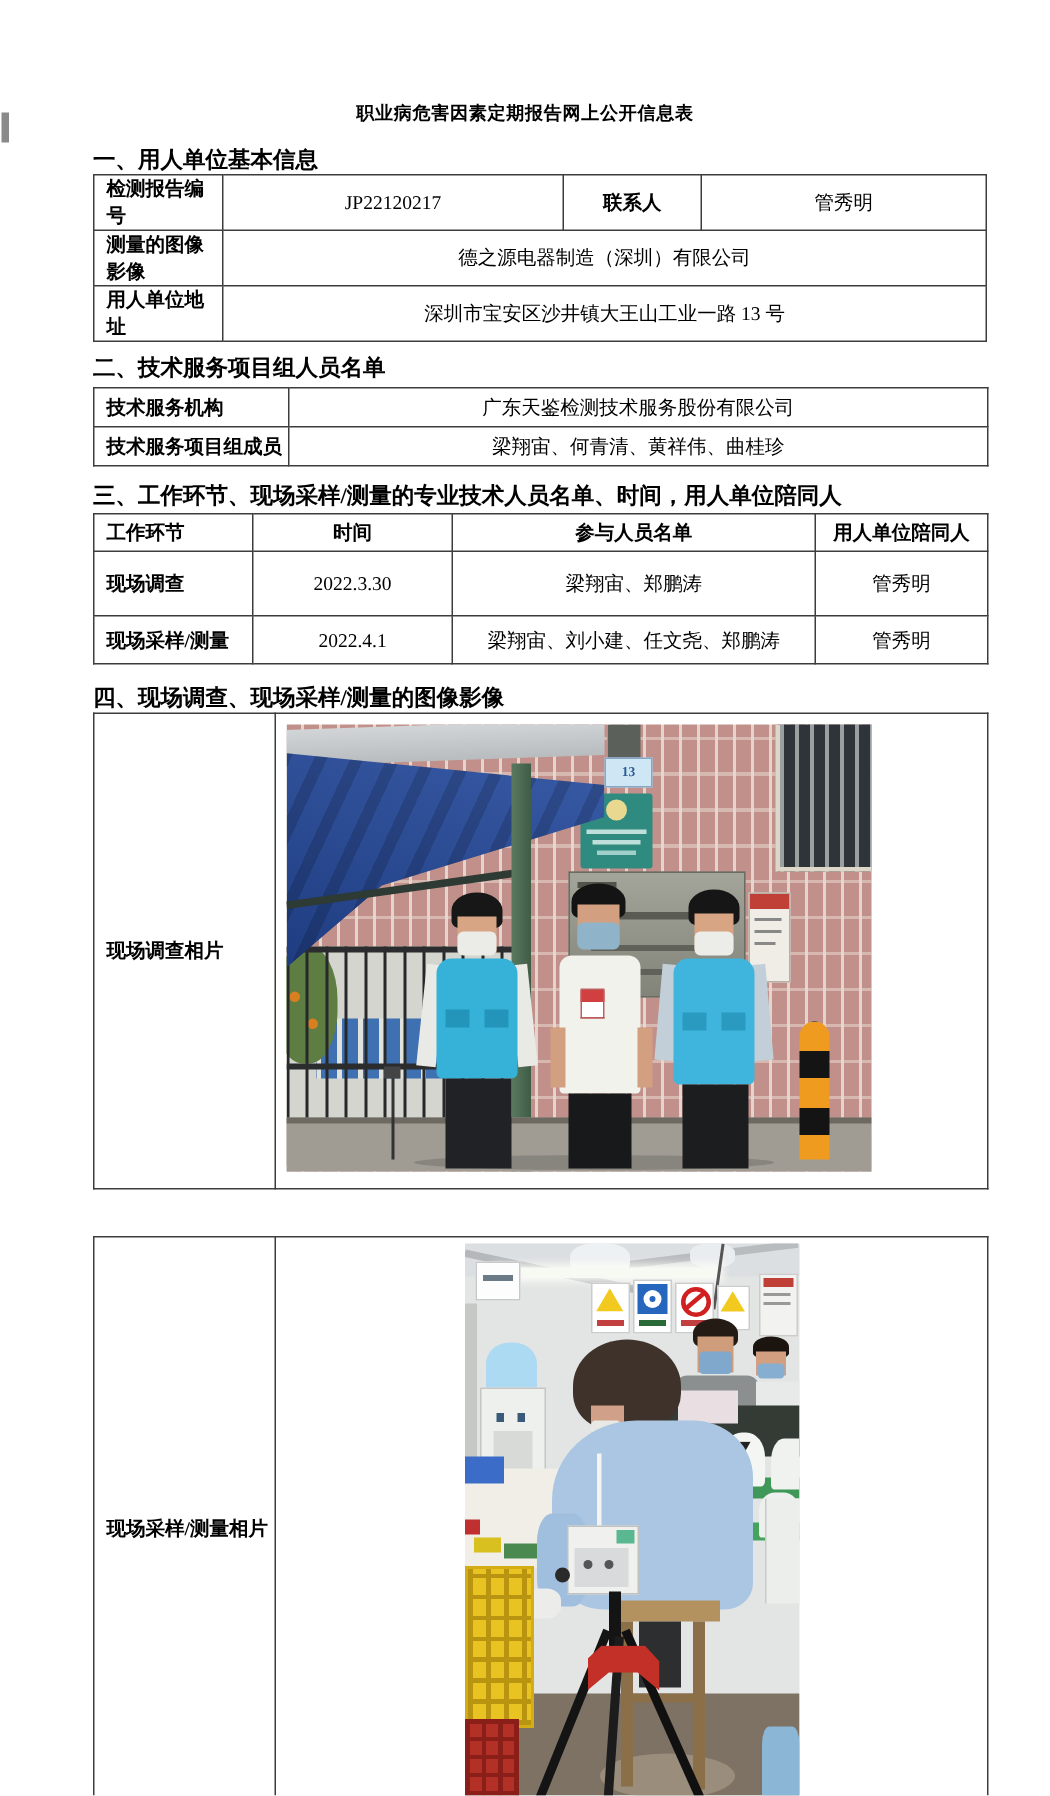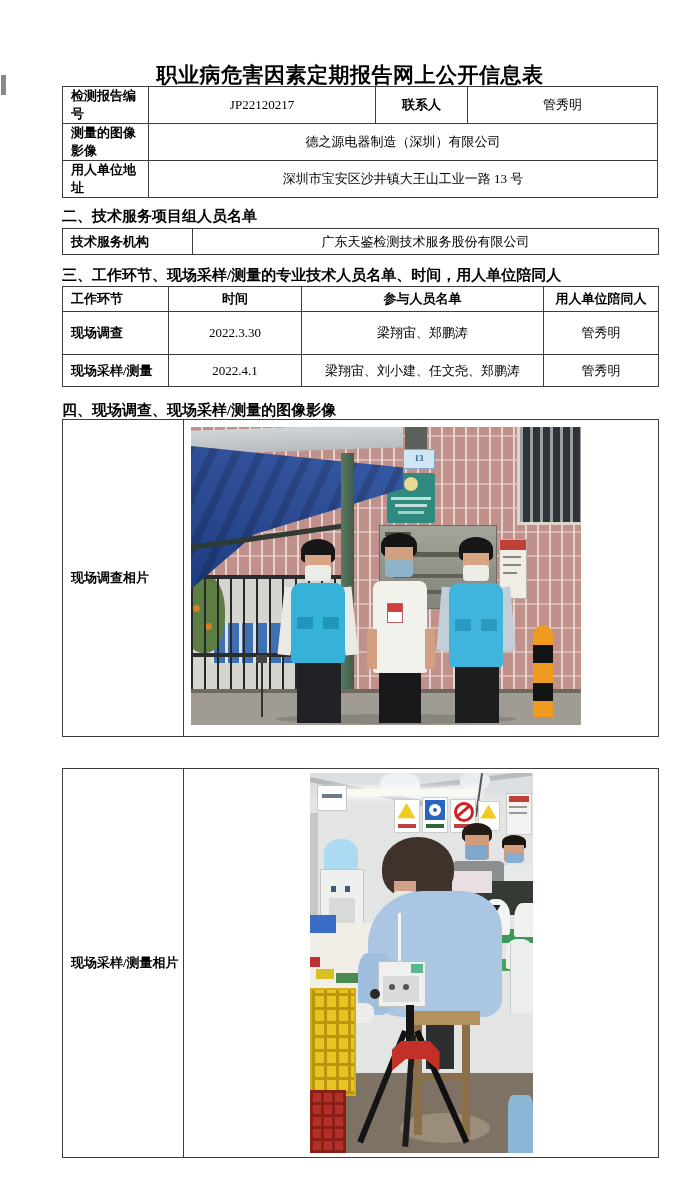--- a/index.html
+++ b/index.html
@@ -1,18 +1,18 @@
 <!DOCTYPE html>
 <html><head>
 <meta charset="utf-8">
 <style>
   html,body{margin:0;padding:0;background:#fff;}
   .page{position:relative;width:700px;height:1197px;background:#fff;overflow:hidden;
         font-family:"Liberation Serif","DejaVu Serif",serif;color:#000;}
-  .title{padding-top:64px;text-align:center;font-size:21px;font-weight:bold;letter-spacing:.5px;line-height:22px;}
+  .title{padding-top:64px;text-align:center;font-size:12px;font-weight:bold;letter-spacing:.5px;line-height:22px;}
   .sec{margin:0 0 0 62px;font-size:15px;font-weight:bold;line-height:18px;}
   .m1{margin-top:12px}.m2{margin-top:9px}.m3{margin-top:11px}.m4{margin-top:14px}
   table{border-collapse:collapse;table-layout:fixed;margin-left:62px;width:596px;}
   .t1{margin-top:0}.t2{margin-top:3px}.t3{margin-top:2px}.t4a{margin-top:0}.t4b{margin-top:31px}
   td{border:1px solid #3d3d3d;font-size:13px;padding:0;overflow:hidden;}
   .lbl{font-weight:bold;text-align:left;padding-left:8px;}
   .ctr{text-align:center;}
   .hd{font-weight:bold;text-align:center;}
   .r27{height:27px}.r26{height:26px}.r25{height:25px}.r43{height:43px}.r45{height:32px}
   .photo-cell{vertical-align:top;}
@@ -26,20 +26,21 @@
 </style>
 </head>
 <body>
 
 <div class="page">
 
   <div class="p" style="left:1px;top:75px;width:5px;height:20px;background:#8a8a8a;"></div>
 
   <div class="title">职业病危害因素定期报告网上公开信息表</div>
 
+  <div class="sec m1">一、用人单位基本信息</div>
 
   <table class="t1">
     <colgroup>
         <col style="width:86px">
         <col style="width:227px">
         <col style="width:92px">
         <col style="width:190px">
       </colgroup>
     <tbody>
         <tr class="r27">
@@ -63,20 +64,24 @@
 
   <table class="t2">
     <colgroup>
         <col style="width:130px">
         <col style="width:466px">
       </colgroup>
     <tbody>
         <tr class="r26">
       <td class="lbl">技术服务机构</td>
       <td class="ctr">广东天鉴检测技术服务股份有限公司</td>
+    </tr>
+    <tr class="r26">
+      <td class="lbl">技术服务项目组成员</td>
+      <td class="ctr">梁翔宙、何青清、黄祥伟、曲桂珍</td>
     </tr>
   </tbody>
     </table>
 
   <div class="sec m3">三、工作环节、现场采样/测量的专业技术人员名单、时间，用人单位陪同人</div>
 
   <table class="t3">
     <colgroup>
         <col style="width:106px">
         <col style="width:133px">

